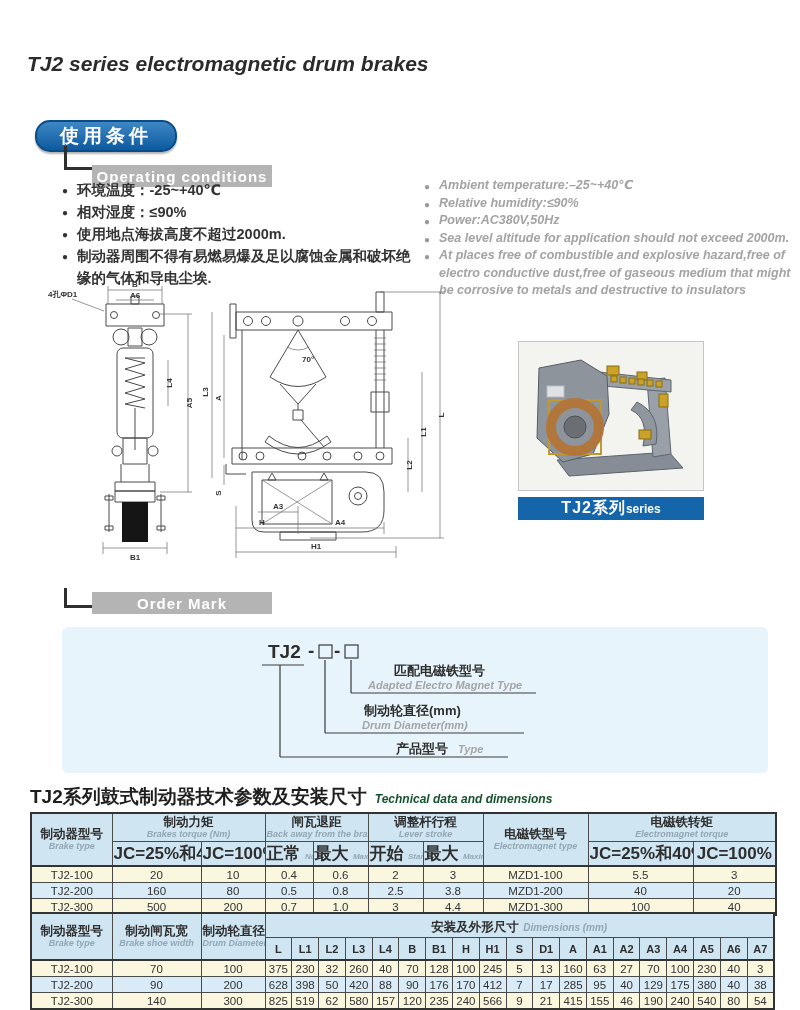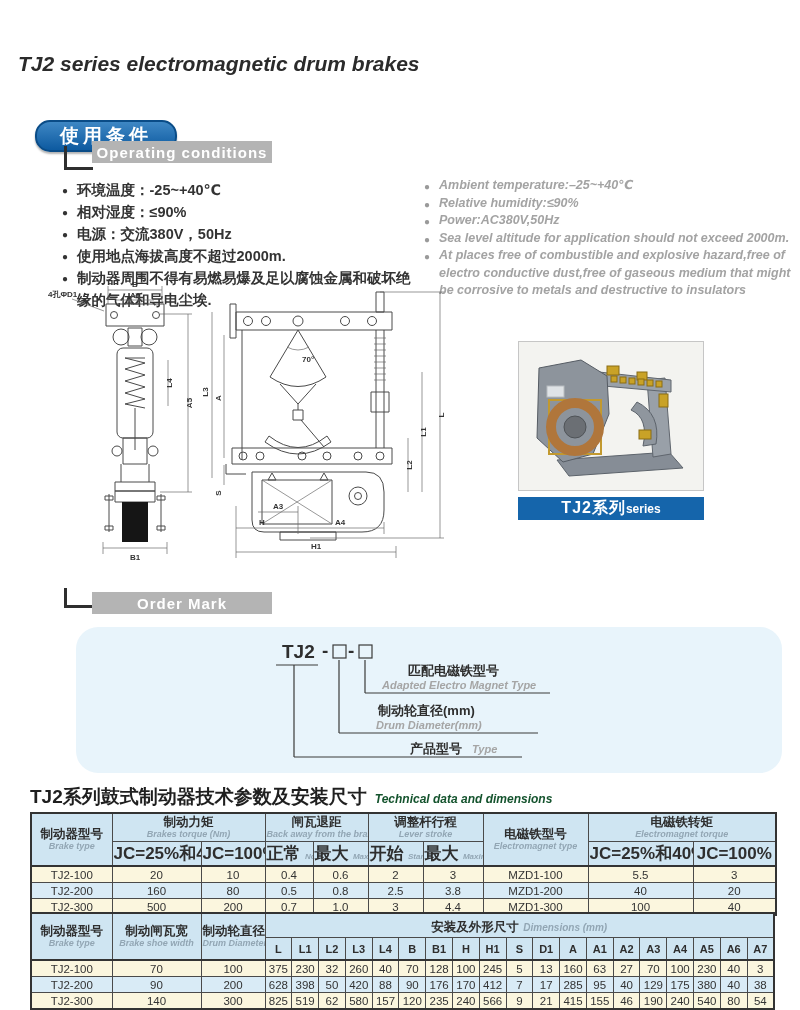--- a/index.html
+++ b/index.html
@@ -1,21 +1,21 @@
 <!DOCTYPE html>
 <html><head>
 <meta charset="utf-8">
 <style>
   html,body{margin:0;padding:0;background:#ffffff;}
   #page{position:relative;width:800px;height:1010px;background:#fff;overflow:hidden;
         font-family:"Liberation Sans","DejaVu Sans",sans-serif;}
 
   
   .title-zh{position:absolute;left:30px;top:8px;font-size:33px;font-weight:bold;color:#262626;letter-spacing:2px;}
-  .title-en{position:absolute;left:18px;top:52px;font-size:21px;font-weight:bold;font-style:italic;color:#2b2b2b;}
+  .title-en{position:absolute;left:27px;top:52px;font-size:21px;font-weight:bold;font-style:italic;color:#2b2b2b;}
 
   
   .pill{position:absolute;width:138px;height:28px;border-radius:15px;
         background:linear-gradient(180deg,#3e87c4,#0d5aa0);border:2px solid #0a4c87;
         color:#fff;font-weight:bold;font-size:19px;letter-spacing:4px;
         display:flex;align-items:center;justify-content:center;box-shadow:0 2px 2px rgba(0,0,0,.3);}
   .graybar{position:absolute;width:180px;height:22px;background:#b4b4b4;color:#fff;
         font-weight:bold;font-size:15px;display:flex;align-items:center;justify-content:center;letter-spacing:1px;}
   .connector{position:absolute;border-left:3px solid #2f2f2f;border-bottom:3px solid #2f2f2f;width:26px;height:21px;}
 
@@ -37,21 +37,21 @@
   .dtxt{font-size:8px;fill:#333;font-weight:bold;}
 
   
   .photo{position:absolute;left:518px;top:341px;width:184px;height:148px;background:#f3f3f0;border:1px solid #c6c6c6;}
   .photo-caption{position:absolute;left:518px;top:497px;width:186px;height:23px;background:#1565ab;color:#fff;
         display:flex;align-items:center;justify-content:center;gap:0;}
   .photo-caption .czh{font-size:16px;font-weight:bold;letter-spacing:1px;}
   .photo-caption .cen{font-size:12px;font-weight:bold;}
 
   
-  .order-box{position:absolute;left:76px;top:627px;width:706px;height:146px;background:#e8f4fb;border-radius:22px;}
+  .order-box{position:absolute;left:62px;top:627px;width:706px;height:146px;background:#e8f4fb;border-radius:6px;}
   .oline{stroke:#3a3a3a;stroke-width:1.2;fill:none;}
   .ozh{font-size:13px;font-weight:bold;fill:#2e2e2e;}
   .oen{font-size:11px;font-style:italic;fill:#a5a5a5;font-weight:bold;}
   .ocode{font-size:19px;font-weight:bold;fill:#2e2e2e;}
 
   
   .sect-title{position:absolute;left:30px;top:784px;white-space:nowrap;}
   .sect-title .szh{font-size:19px;font-weight:bold;color:#1f1f1f;}
   .sect-title .sen{font-size:12px;font-style:italic;color:#14532d;font-weight:bold;margin-left:8px;}
 
@@ -76,26 +76,25 @@
 </style>
 </head>
 <body>
 
 <div id="page">
 
   <div class="title-en">TJ2  series  electromagnetic drum brakes</div>
 
   <div class="pill" style="left:35px;top:120px;">使用条件</div>
   <div class="connector" style="left:64px;top:146px;"></div>
-  <div class="graybar" style="left:92px;top:141px;">Operating conditions</div>
+  <div class="graybar" style="left:92px;top:165px;">Operating conditions</div>
 
   <ul class="blist zh">
       <li>环境温度：-25~+40℃</li>
       <li>相对湿度：≤90%</li>
-      <li>电源：交流380V，50Hz</li>
       <li>使用地点海拔高度不超过2000m.</li>
       <li>制动器周围不得有易燃易爆及足以腐蚀金属和破坏绝缘的气体和导电尘埃.</li>
     </ul>
   <ul class="blist en">
       <li>Ambient temperature:–25~+40℃</li>
       <li>Relative humidity:≤90%</li>
       <li>Power:AC380V,50Hz</li>
       <li>Sea level  altitude for application should not exceed 2000m.</li>
       <li>At places free of combustible and explosive hazard,free of electro conductive dust,free of gaseous medium that might be corrosive to metals and destructive to insulators</li>
     </ul>

